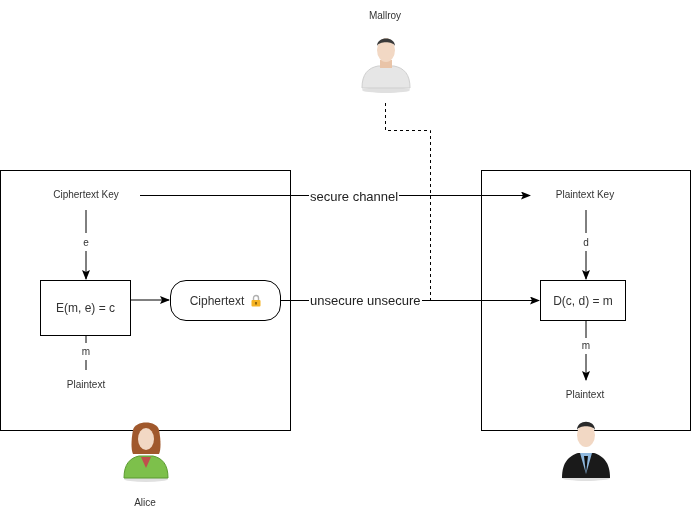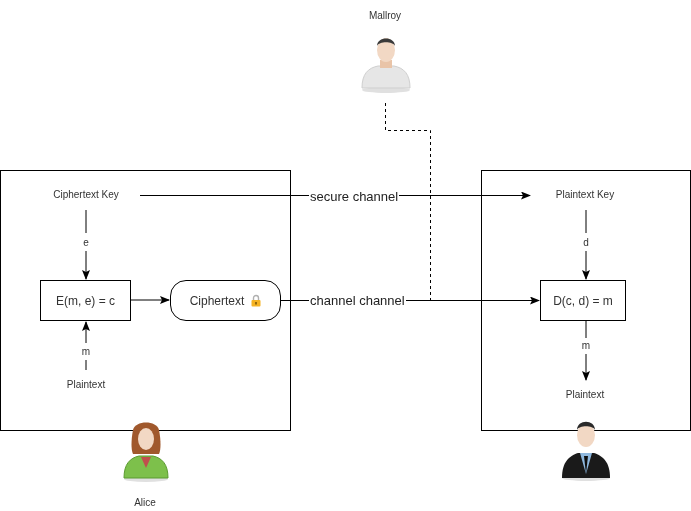--- a/index.html
+++ b/index.html
@@ -44,38 +44,38 @@
 
   <line x1="586" y1="210" x2="586" y2="233" stroke="#000"></line>
   <line x1="586" y1="251" x2="586" y2="279" stroke="#000" marker-end="url(#arr)"></line>
 
   <line x1="586" y1="321" x2="586" y2="338" stroke="#000"></line>
   <line x1="586" y1="354" x2="586" y2="380" stroke="#000" marker-end="url(#arr)"></line>
 </svg>
 
 <div class="lbl center" style="left:86px; top:188px;">Ciphertext Key</div>
 <div class="lbl center" style="left:86px; top:236px;">e</div>
-<div class="box" style="left:40px; top:280px; width:91px; height:41px;">
+<div class="box" style="left:40px; top:280px; width:91px; height:56px;">
   <span>E(m, e) = c</span>
 </div>
 <div class="box rounded" style="left:170px; top:280px; width:111px; height:41px;border-radius:16px;">
   <span>Ciphertext</span>
   <span style="display:inline-block; margin-left:7px; position:relative; width:10px; height:13px;">
     <svg width="10" height="13" viewBox="0 0 10 13">
       <path d="M2.5,6 V4 A2.5,2.5 0 0 1 7.5,4 V6" fill="none" stroke="#b0b0b0" stroke-width="1.4"></path>
       <rect x="0.5" y="6" width="9" height="6.5" rx="1" fill="#f5b324"></rect>
       <rect x="4.3" y="8" width="1.4" height="2.5" fill="#6b4a00"></rect>
     </svg>
   </span>
 </div>
 <div class="lbl center" style="left:86px; top:345px;">m</div>
 <div class="lbl center" style="left:86px; top:378px;">Plaintext</div>
 
 <div class="edge-lbl" style="left:309px; top:190px;">secure channel</div>
-<div class="edge-lbl" style="left:309px; top:294px;">channel channel</div>
+<div class="edge-lbl" style="left:309px; top:294px;">unsecure unsecure</div>
 
 <div class="lbl center" style="left:585px; top:188px;">Plaintext Key</div>
 <div class="lbl center" style="left:586px; top:236px;">d</div>
 <div class="box" style="left:540px; top:280px; width:86px; height:41px;text-align:center;">
   <span>D(c, d) = m</span>
 </div>
 <div class="lbl center" style="left:586px; top:339px;">m</div>
 <div class="lbl center" style="left:585px; top:388px;">Plaintext</div>
 
 <div class="lbl center" style="left:385px; top:9px;">Mallroy</div>

